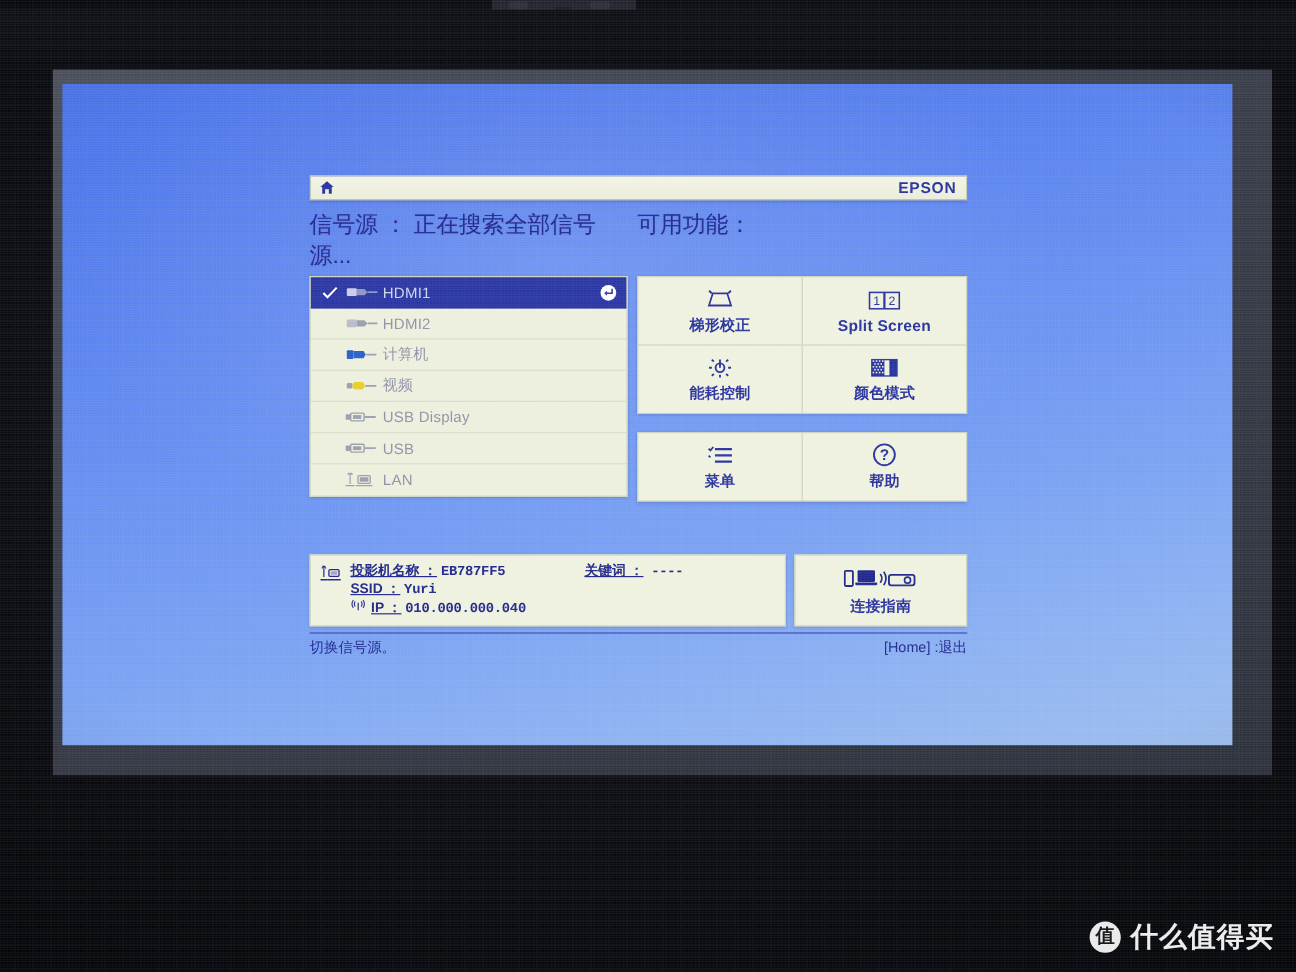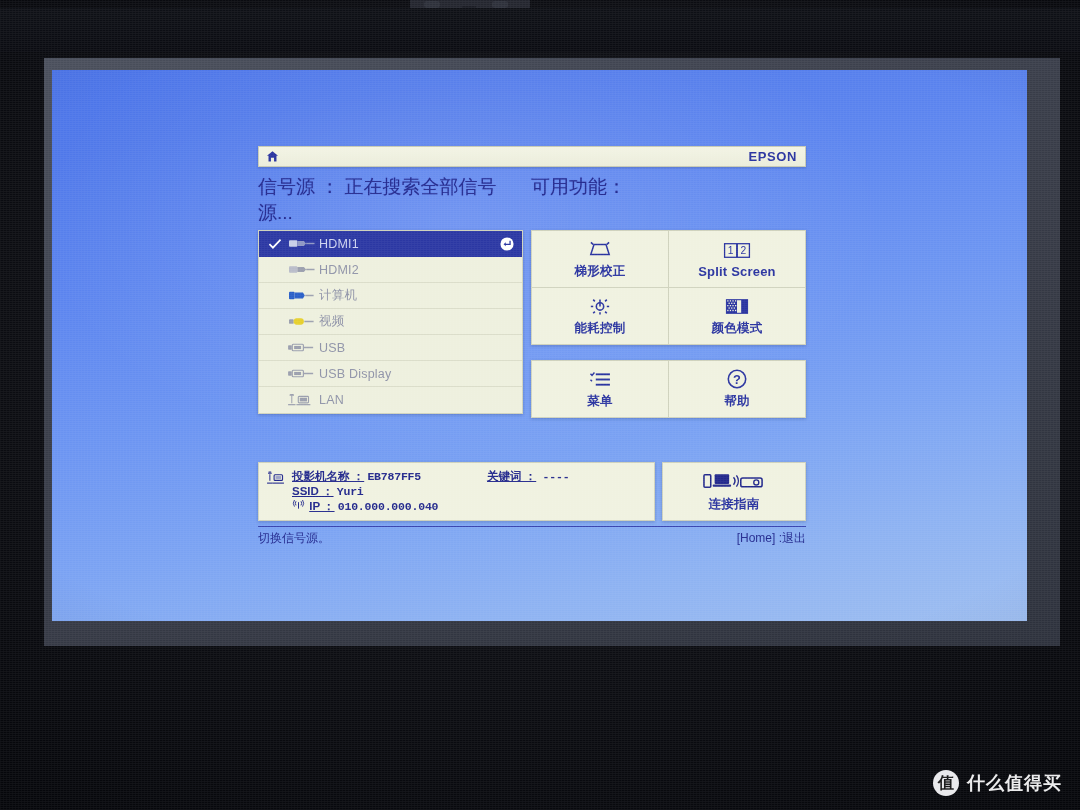--- a/index.html
+++ b/index.html
@@ -222,21 +222,21 @@
     z-index: 5;
   }
   .wm-logo {
     width: 26px; height: 26px; border-radius: 50%;
     background: #e9e9ec; color: #181818;
     display: flex; align-items: center; justify-content: center;
     font-size: 16px; font-weight: bold;
     font-family: "DejaVu Sans", sans-serif;
   }
   .wm-text {
-    color: #ececed; font-size: 18px; font-weight: bold;
+    color: #ececed; font-size: 23px; font-weight: bold;
     letter-spacing: 1px;
     font-family: Liberation Serif, serif;
   }
 
   
   .grain {
     position: absolute; inset: 0; z-index: 6; pointer-events: none;
     opacity: .055;
     background-image:
       repeating-linear-gradient(0deg, rgba(255,255,255,.8) 0 1px, rgba(0,0,0,0) 1px 2px),
@@ -340,33 +340,33 @@
               <div class="src-row">
                 <span class="src-check"></span>
                 <span class="src-ico">
                   <svg viewBox="0 0 34 14" width="32" height="13">
         <rect x="2" y="4.5" width="4" height="5" rx=".8" fill="#9b9fae"></rect>
         <rect x="6.5" y="3.5" width="12" height="7" rx="1" fill="none" stroke="#9b9fae" stroke-width="1.3"></rect>
         <rect x="8.5" y="5.3" width="7.5" height="3.4" fill="#9b9fae"></rect>
         <path d="M19 7h10" stroke="#9b9fae" stroke-width="1.6"></path>
                   </svg>
                 </span>
-                <span class="src-name">USB</span>
+                <span class="src-name">USB Display</span>
               </div>
               <div class="src-row">
                 <span class="src-check"></span>
                 <span class="src-ico">
                   <svg viewBox="0 0 34 14" width="32" height="13">
         <rect x="2" y="4.5" width="4" height="5" rx=".8" fill="#9b9fae"></rect>
         <rect x="6.5" y="3.5" width="12" height="7" rx="1" fill="none" stroke="#9b9fae" stroke-width="1.3"></rect>
         <rect x="8.5" y="5.3" width="7.5" height="3.4" fill="#9b9fae"></rect>
         <path d="M19 7h10" stroke="#9b9fae" stroke-width="1.6"></path>
                   </svg>
                 </span>
-                <span class="src-name">USB Display</span>
+                <span class="src-name">USB</span>
               </div>
               <div class="src-row">
                 <span class="src-check"></span>
                 <span class="src-ico">
                   <svg viewBox="0 0 34 14" width="32" height="13">
         <rect x="13" y="2.5" width="11" height="7" rx="1" fill="none" stroke="#9b9fae" stroke-width="1.2"></rect>
         <rect x="14.6" y="4" width="7.8" height="4" fill="#9b9fae"></rect>
         <path d="M11 11.5h15" stroke="#9b9fae" stroke-width="1.3"></path>
         <path d="M6 2v8M3.6 1.2h4.8M4.3 0h3.4" stroke="#9b9fae" stroke-width="1.1" fill="none"></path>
         <path d="M2 11.5h8" stroke="#9b9fae" stroke-width="1.3"></path>

